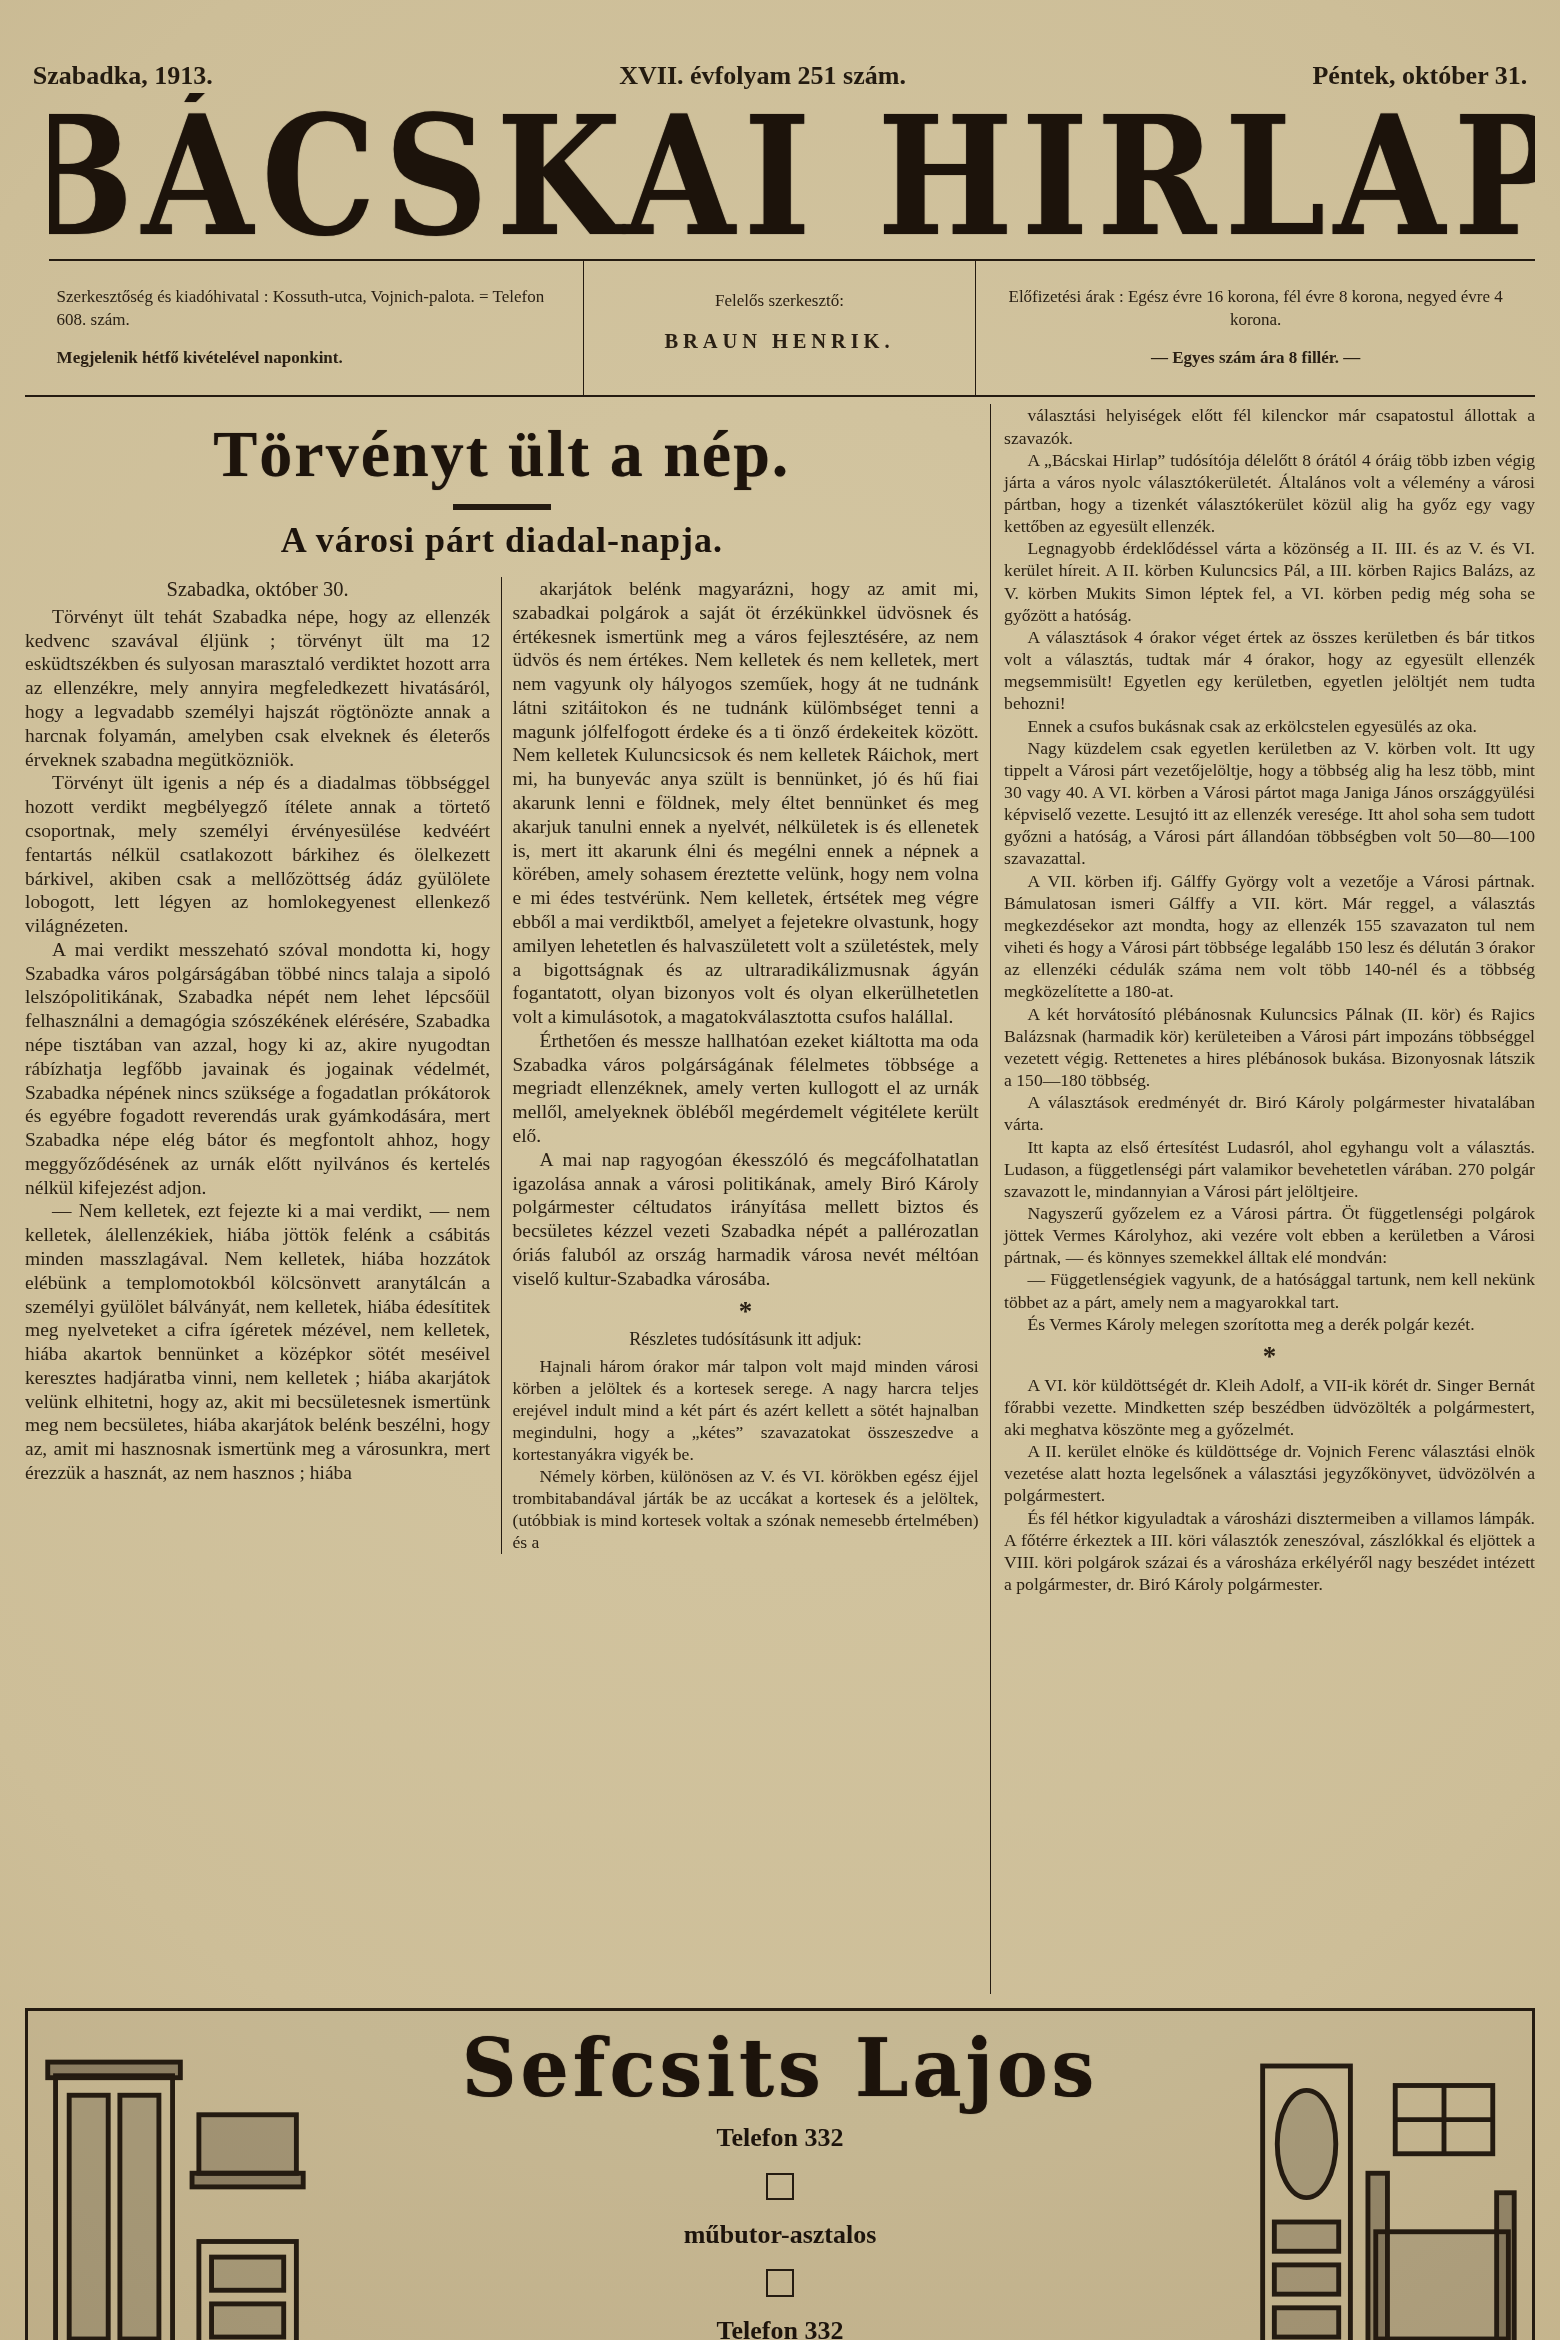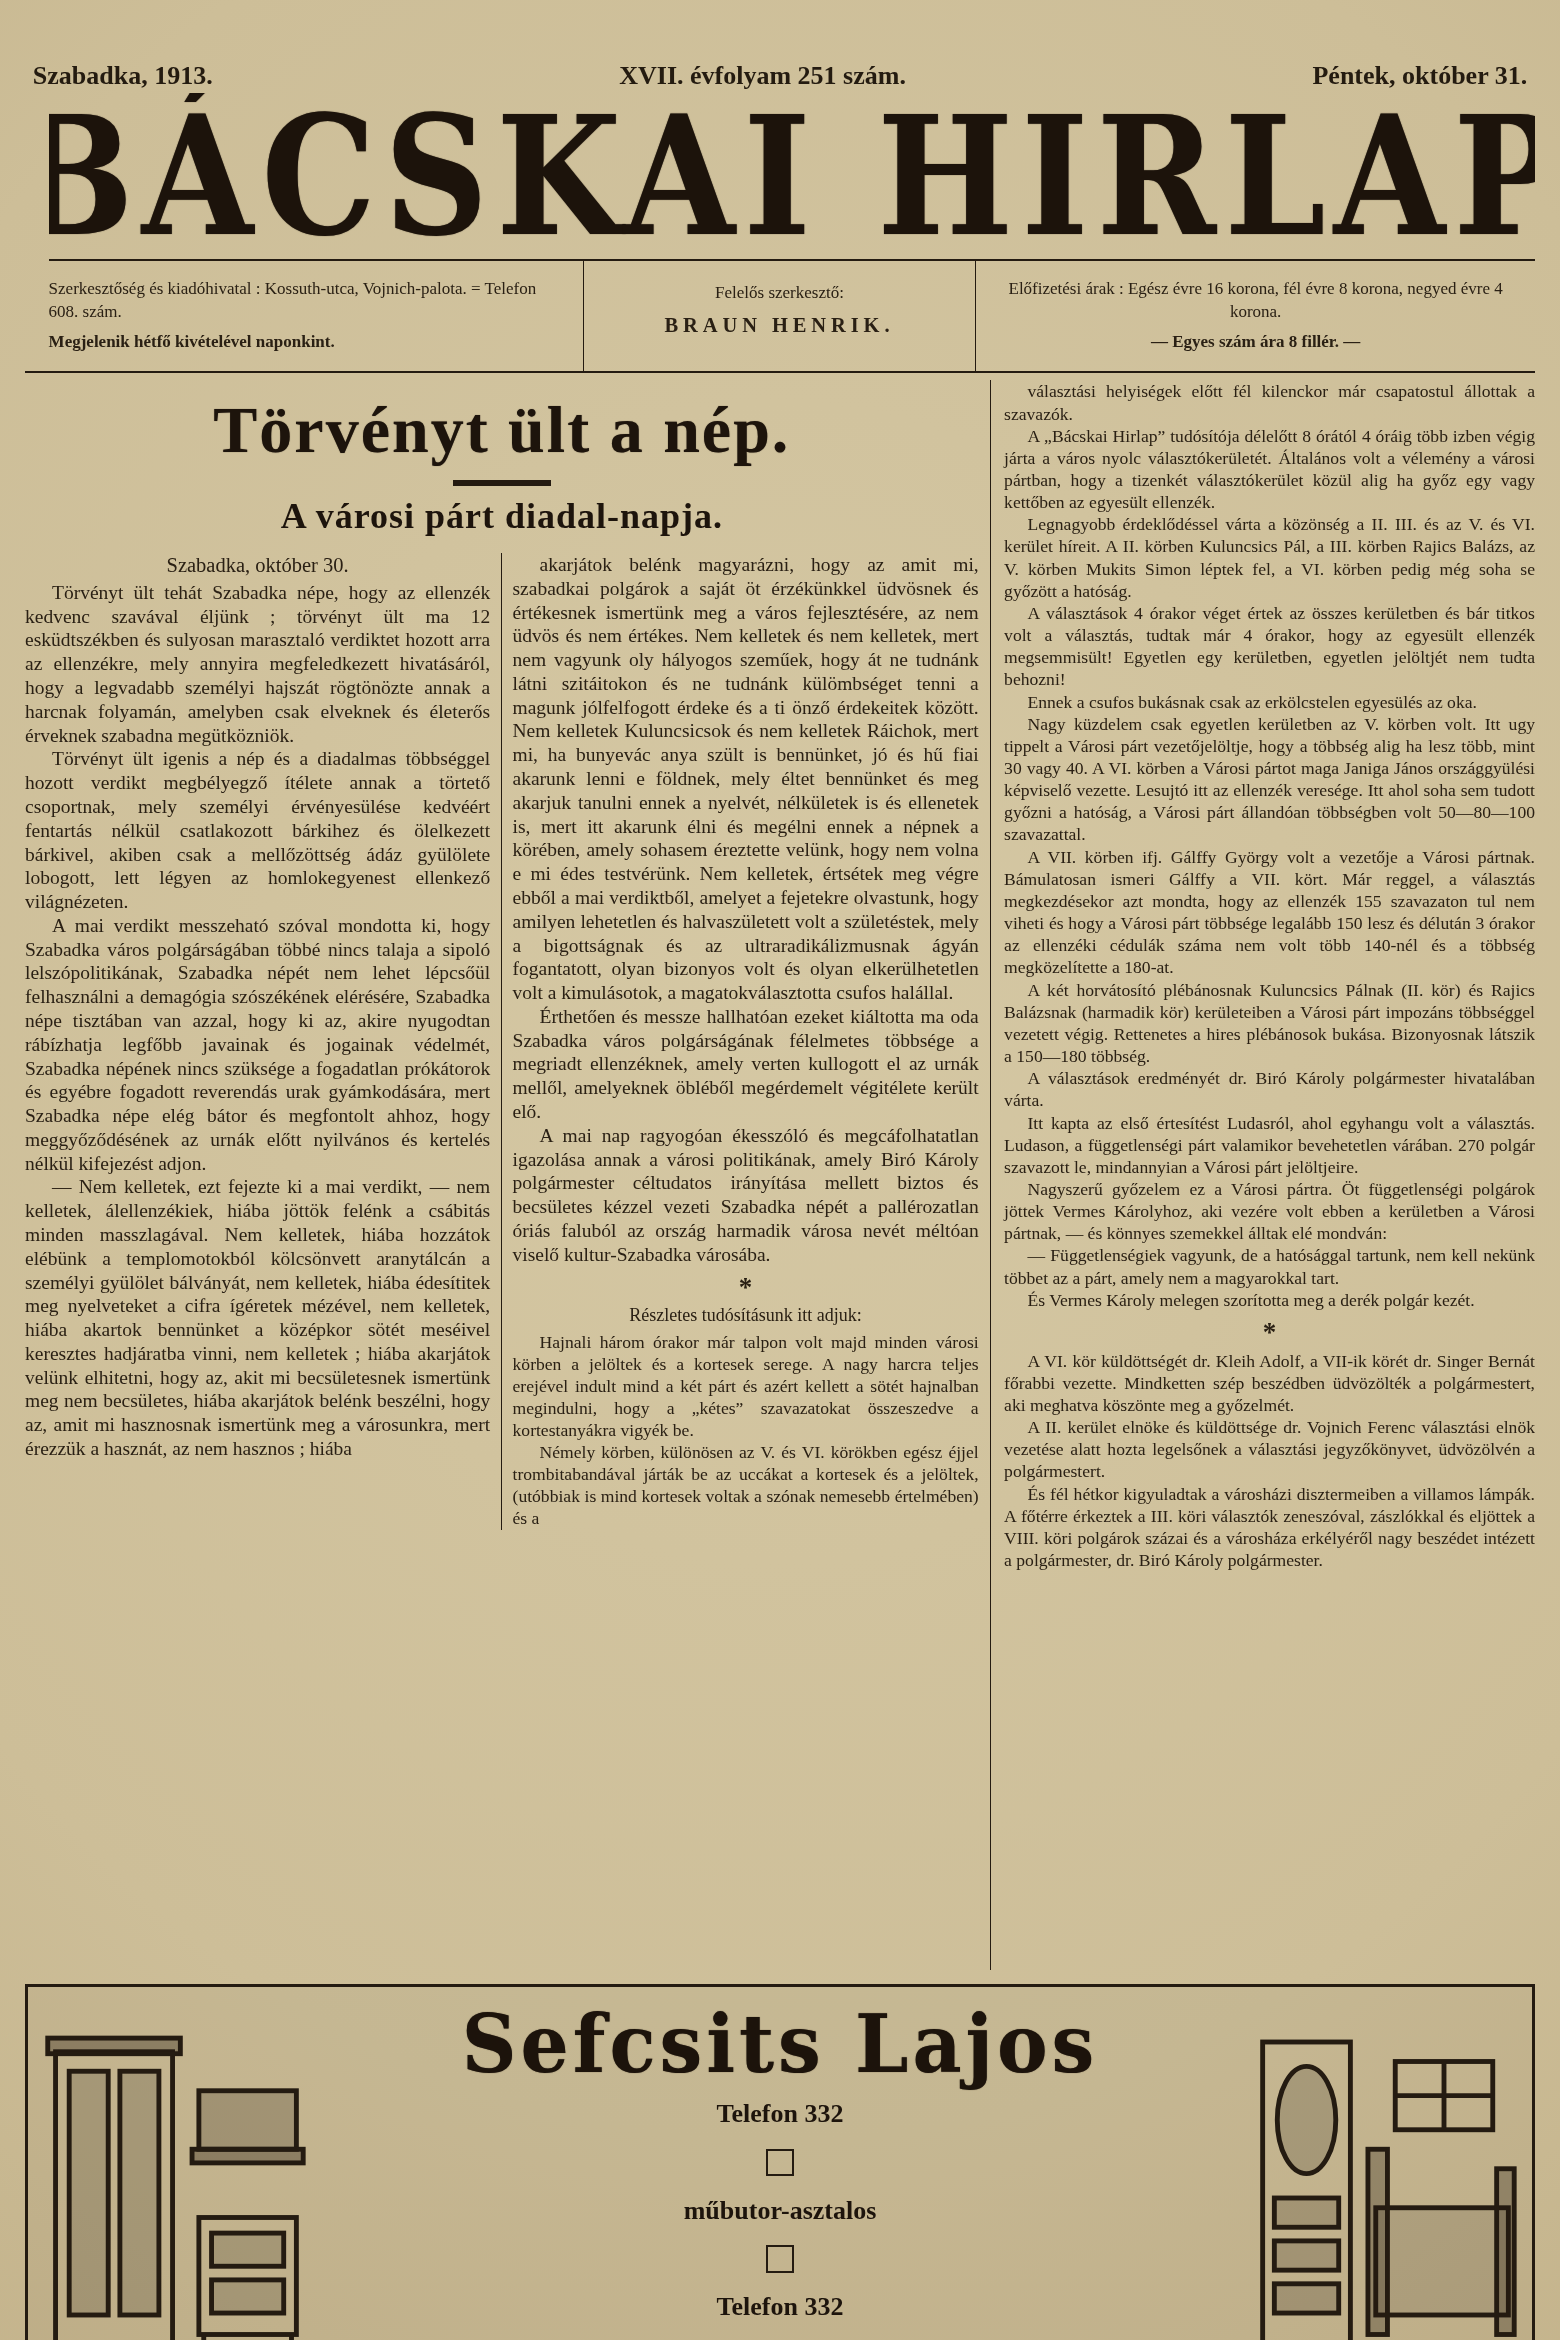--- a/index.html
+++ b/index.html
@@ -25,21 +25,21 @@
     border-bottom:2.9px solid #241b11;overflow:hidden;margin-left:24px;
   }
   .masthead h1{
     margin:0;font-family:"DejaVu Serif",serif;font-weight:bold;
     font-size:137px;letter-spacing:7.8px;white-space:nowrap;
     transform:scale(1.05,1.2);color:#1c130b;
     text-shadow:0 0 1px rgba(28,19,11,.7);
   }
   .infobar{display:flex;border-bottom:2.9px solid #241b11;font-size:17px;line-height:1.3;}
   .info-cell{padding:9.8px 15.6px;box-sizing:border-box;}
-  .info-cell p{margin:8px;}
+  .info-cell p{margin:16px;}
   .info-cell.left{width:37%;border-right:1px solid #241b11;}
   .info-cell.center{width:26%;text-align:center;border-right:1px solid #241b11;padding-top:13.7px;}
   .info-cell.right{width:37%;text-align:center;}
   .editor-name{font-weight:bold;letter-spacing:4.9px;font-size:20.5px;margin-top:4.9px !important;}
   .b{font-weight:bold;}
   .article{display:flex;height:1590px;overflow:hidden;padding-top:7.8px;}
   .left-section{width:64%;box-sizing:border-box;padding-right:11.7px;border-right:1px solid #241b11;}
   .headline{
     margin:11.7px 0 0;font-size:66px;font-weight:bold;text-align:center;
     letter-spacing:2px;color:#1d140c;text-shadow:0 0 1px rgba(28,19,11,.6);

